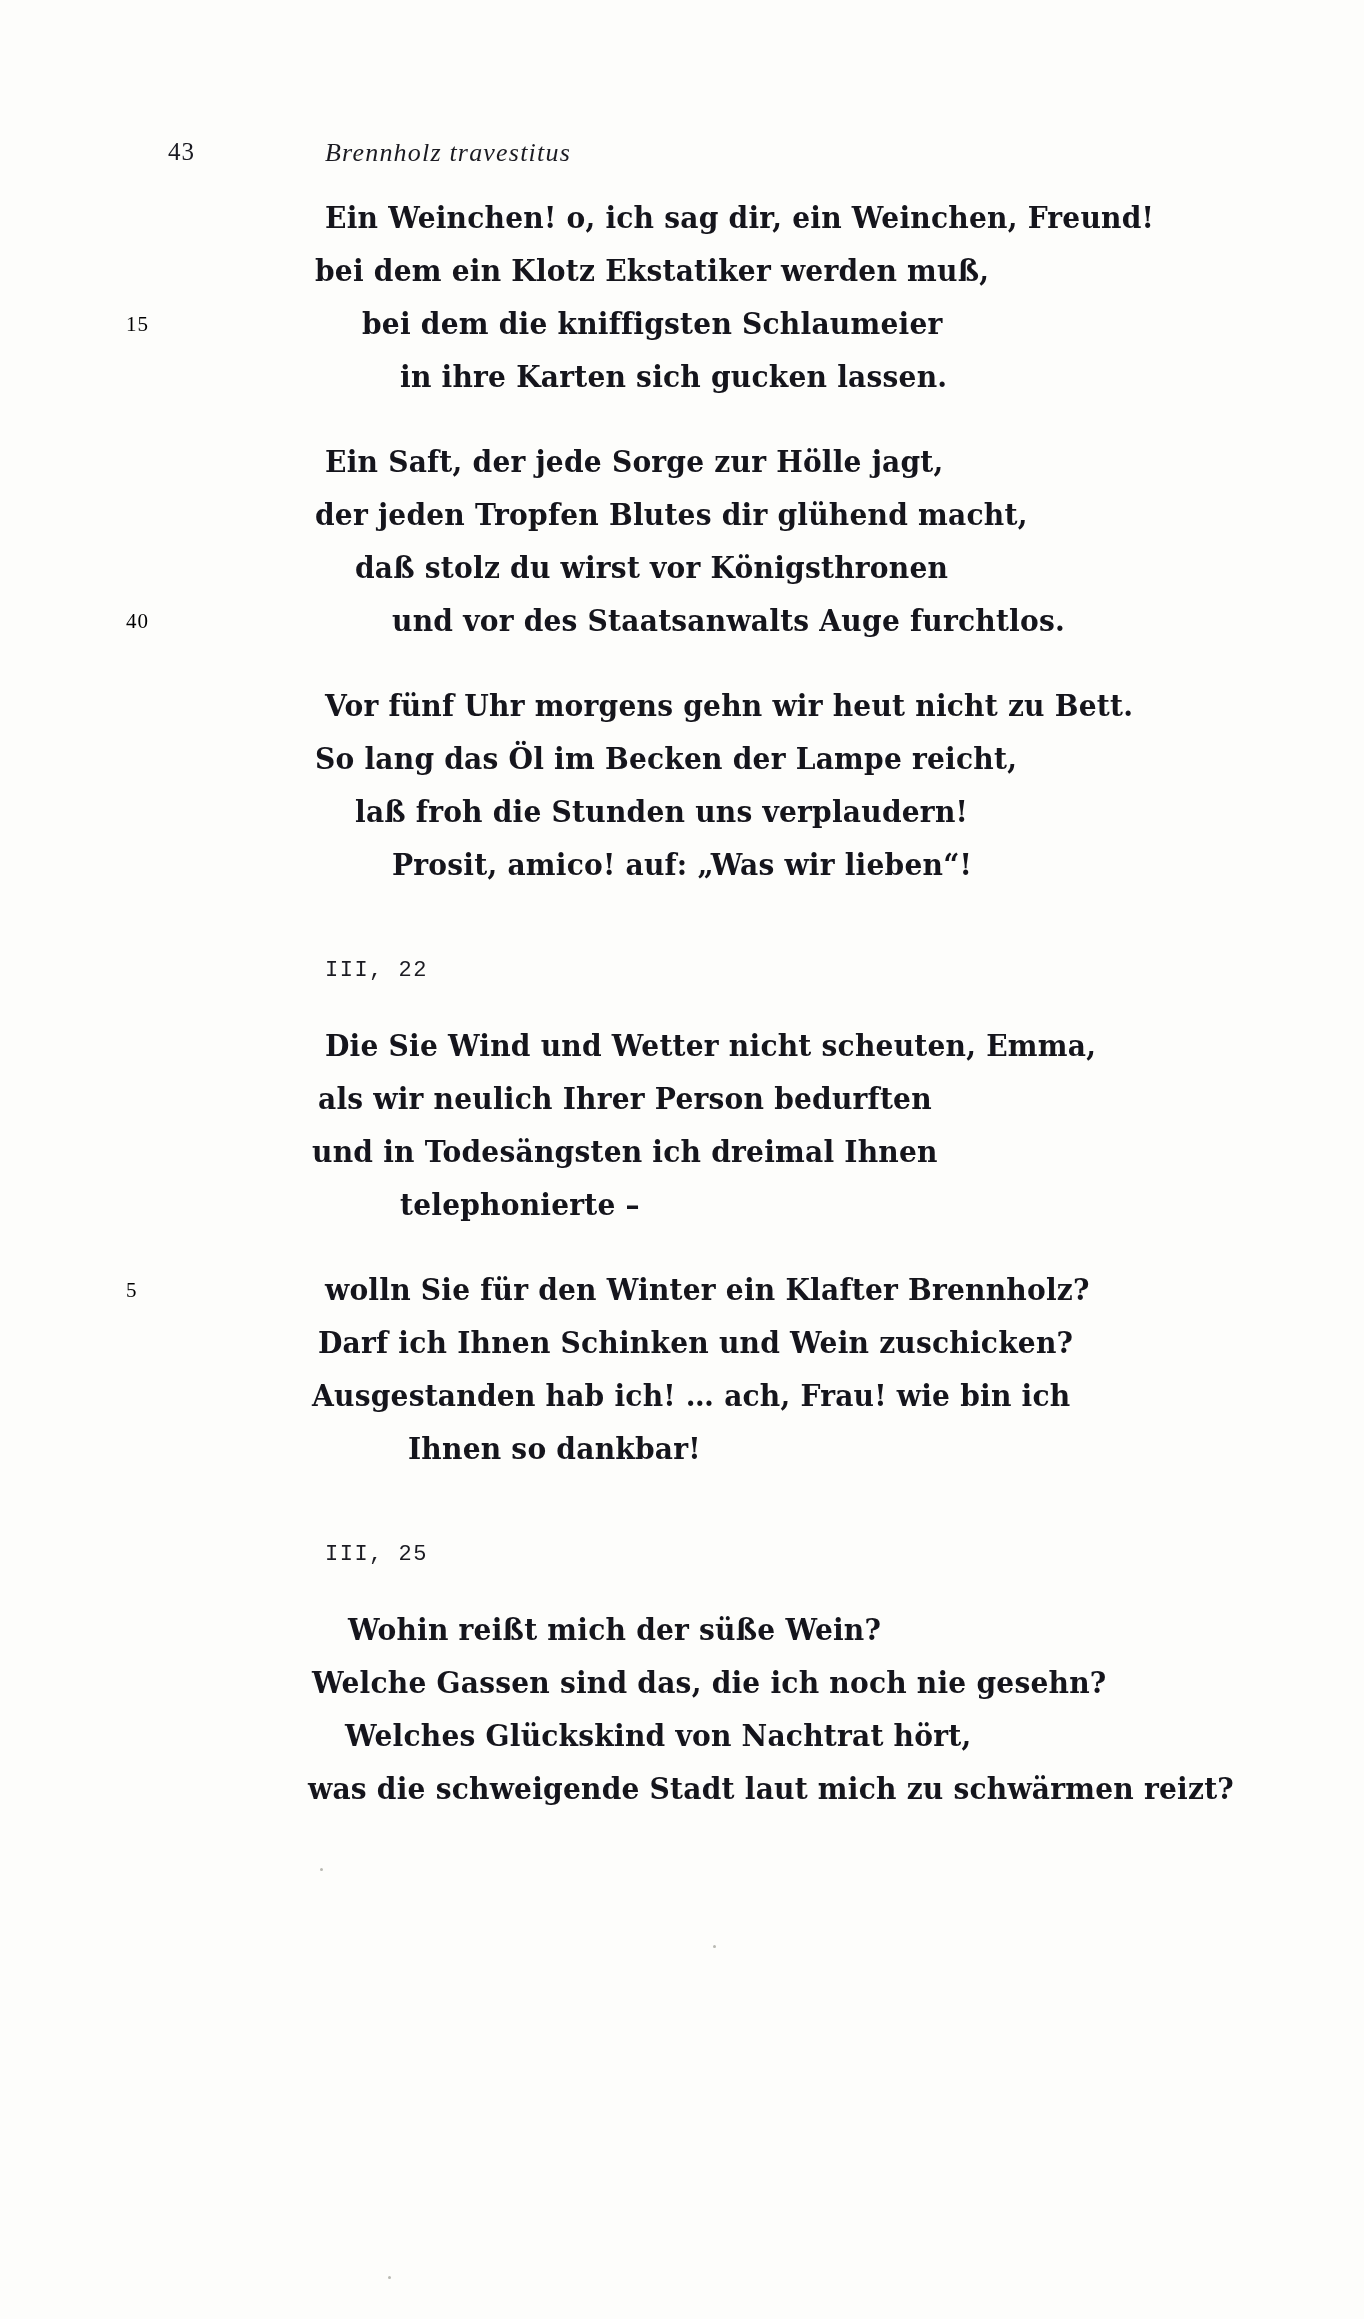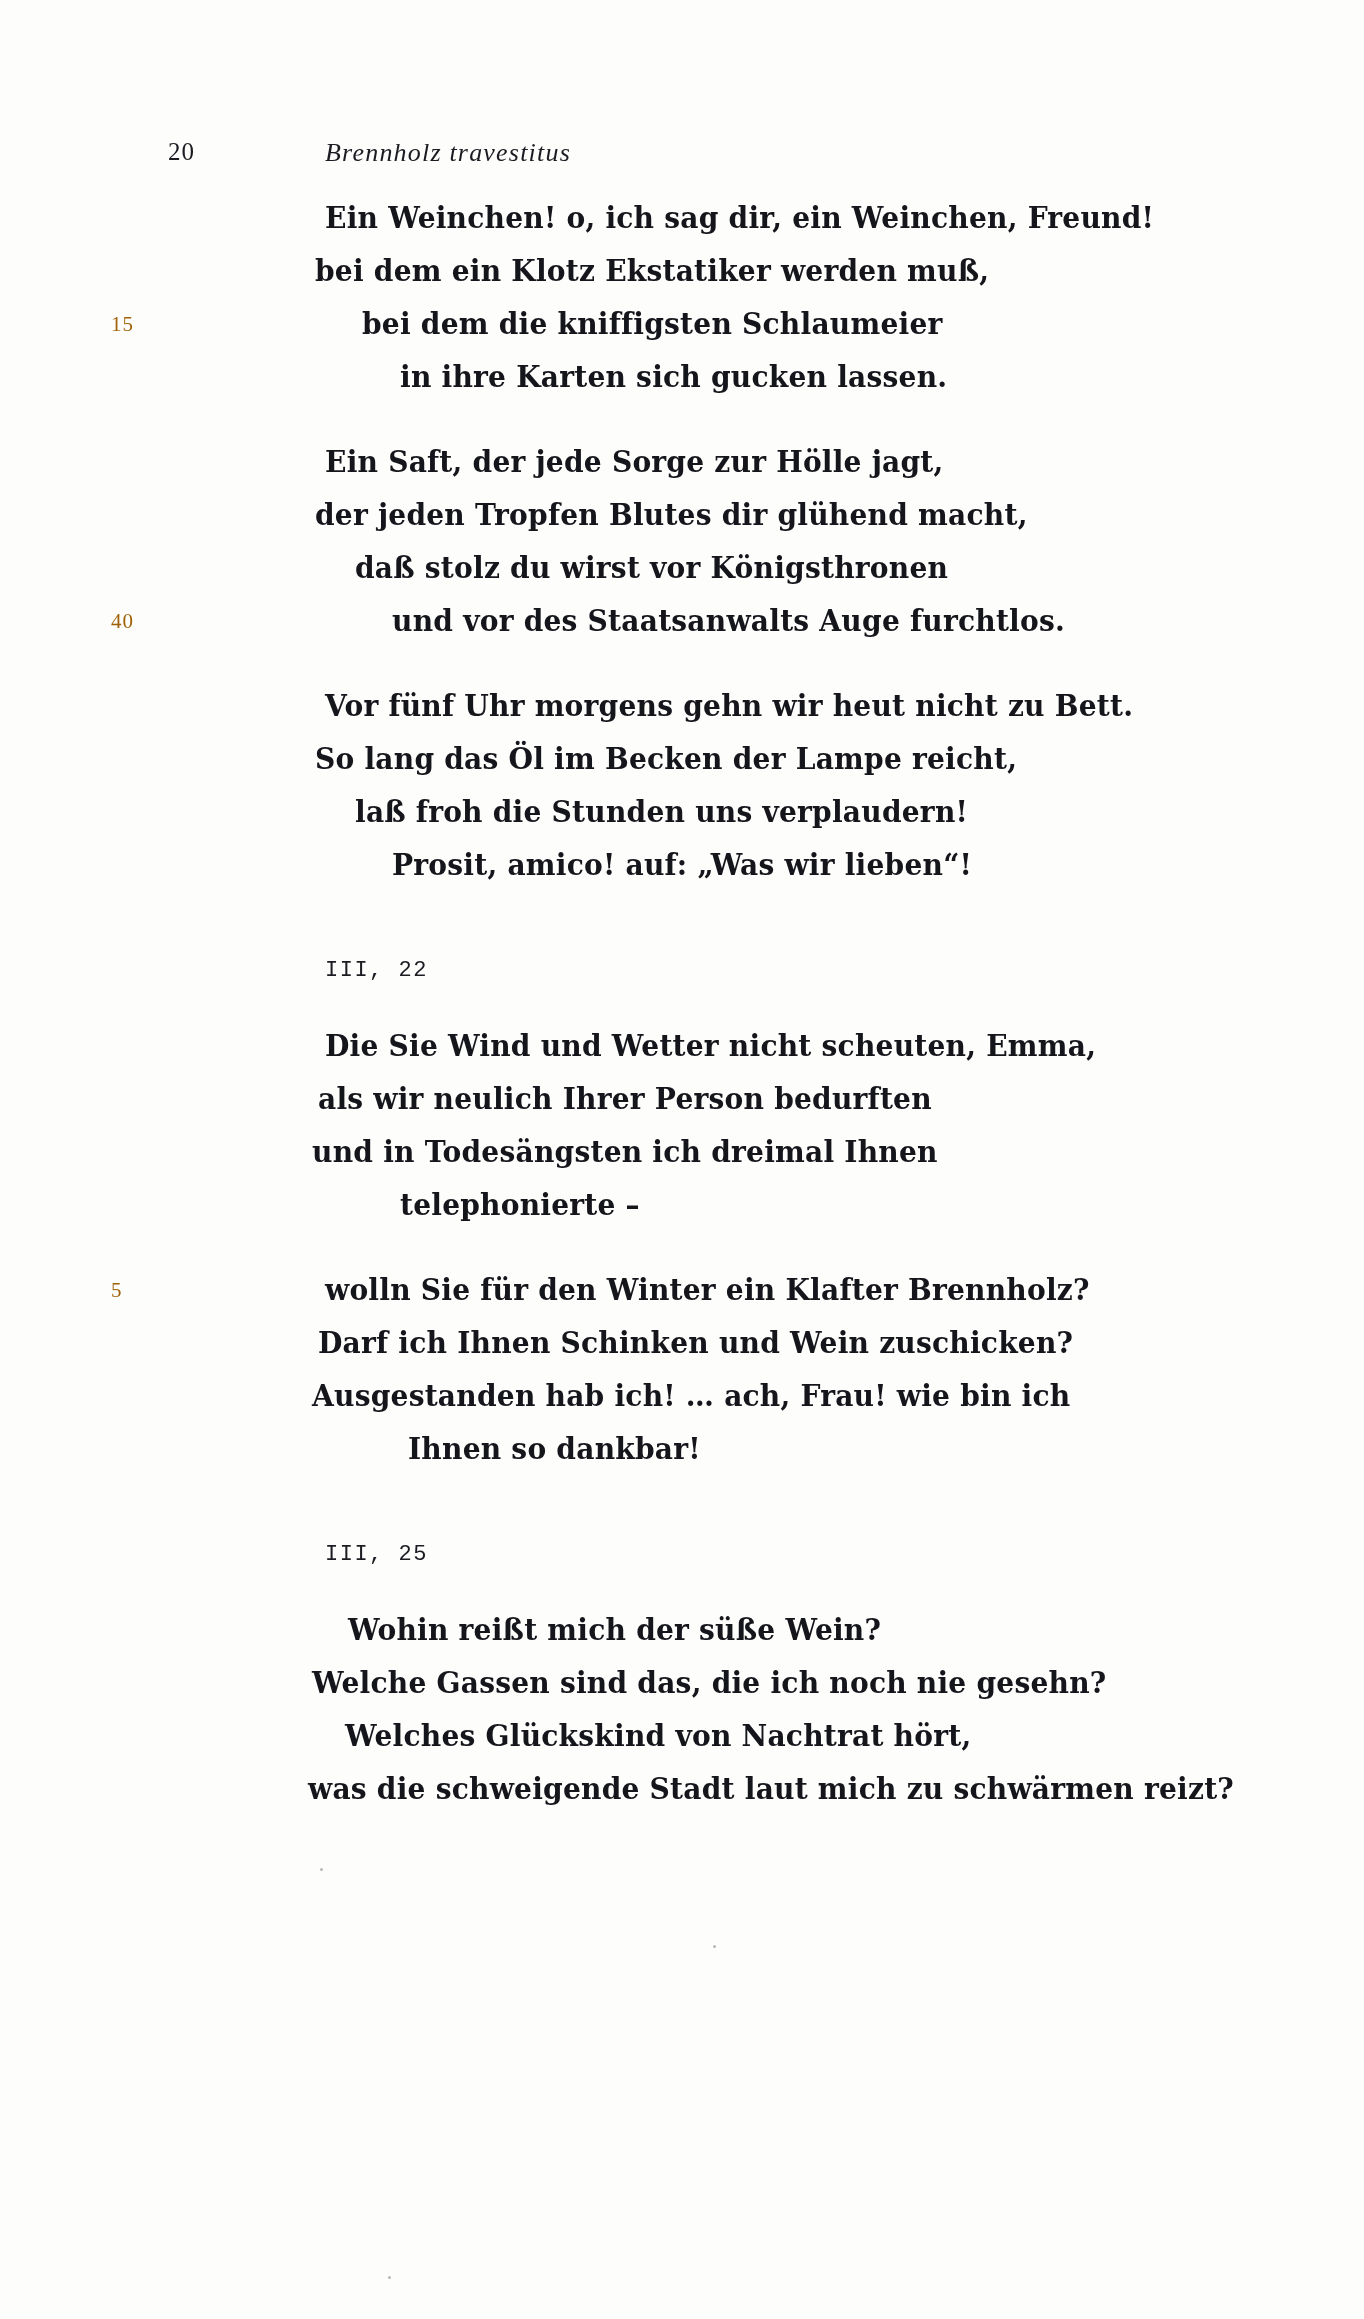--- a/index.html
+++ b/index.html
@@ -83,42 +83,42 @@
   .verse-line .txt {
     position: absolute;
     top: 0;
     font-weight: 600;
     letter-spacing: 0.2px;
     transform: scaleX(0.97);
     transform-origin: left center;
   }
   .line-no {
     position: absolute;
-    left: 111px;
+    left: 126px;
     font-family: "Liberation Serif", serif;
     font-size: 21px;
-    color: #a16207;
+    color: #000000;
     letter-spacing: 1px;
   }
 
   .footer-marks span {
     position: absolute;
     width: 3px;
     height: 3px;
     background: #b9b9b2;
     border-radius: 50%;
   }
 </style>
 </head>
 <body>
 
 <div class="page">
 
   <div class="running-head">
-    <div class="folio">20</div>
+    <div class="folio">43</div>
     <div class="head-title">Brennholz travestitus</div>
   </div>
 
   <div id="body-area">
       <div class="poem">
         <div class="stanza">
           <div class="verse-line" style="position: absolute; left: 0px; right: 0px; top: 192px;">
             <span class="txt" style="left: 325px;">Ein Weinchen! o, ich sag dir, ein Weinchen, Freund!</span>
           </div>
           <div class="verse-line" style="position: absolute; left: 0px; right: 0px; top: 245px;">

